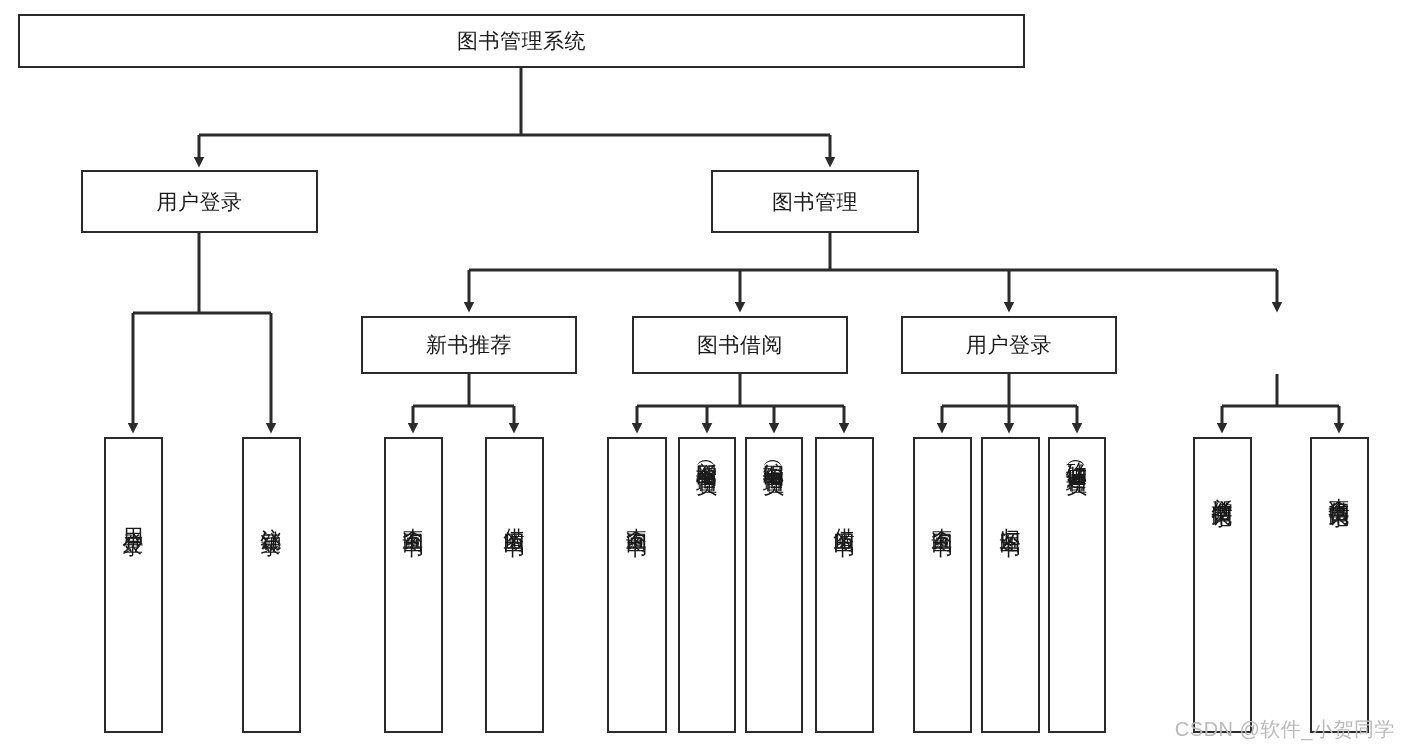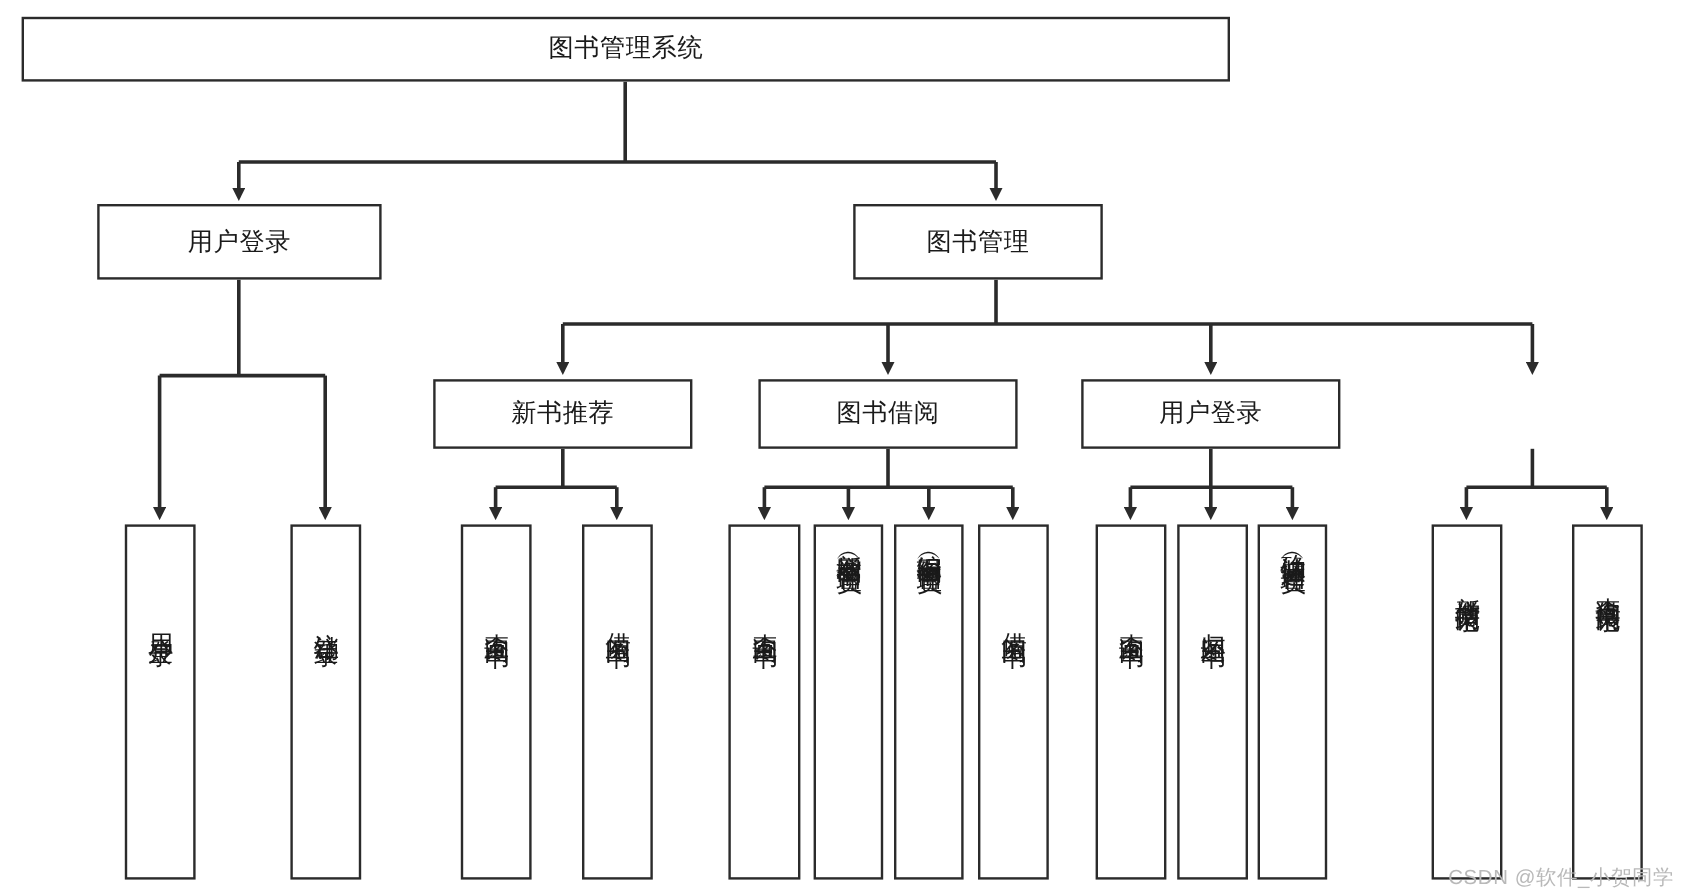--- a/index.html
+++ b/index.html
@@ -53,21 +53,21 @@
     line-height: 1;
     white-space: nowrap;
   }
   .v-node.tall .node-label {
     letter-spacing: 2px;
   }
   #watermark {
     position: absolute;
     right: 10px;
     bottom: 4px;
-    font-size: 17px;
+    font-size: 20px;
     color: #b9b9b9;
     letter-spacing: 0.5px;
     white-space: nowrap;
     pointer-events: none;
   }
 </style>
 </head>
 <body>
 
 <div id="canvas">

